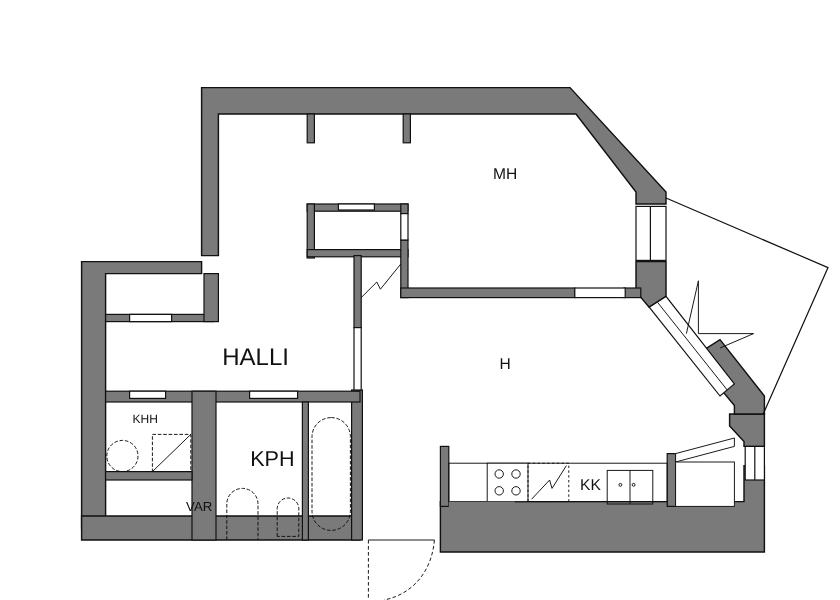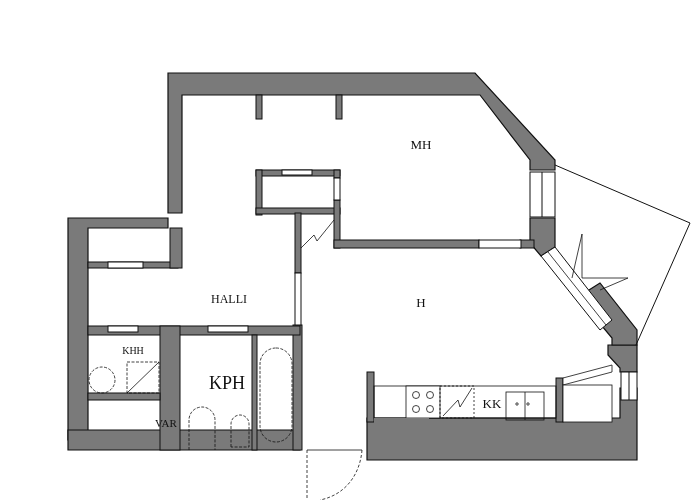--- a/index.html
+++ b/index.html
@@ -1,18 +1,18 @@
 <!DOCTYPE html>
 <html><head>
 <meta charset="utf-8">
 <style>
   html, body { margin:0; padding:0; background:#ffffff; }
   body { width:700px; height:500px; position:relative; overflow:hidden; font-family:"Liberation Sans", sans-serif; }
   svg { position:absolute; left:0; top:0; }
-  .lbl { position:absolute; font-family:Liberation Serif, serif; color:#111; transform:translate(-50%,-50%); white-space:nowrap; }
+  .lbl { position:absolute; font-family:Liberation Sans, sans-serif; color:#111; transform:translate(-50%,-50%); white-space:nowrap; }
 </style>
 </head>
 <body>
 
 <svg width="700" height="500" viewBox="0 0 700 500">
 
   <g fill="#7a7a7a" stroke="#111" stroke-width="1.2">
 
     <path d="M168,73 L475,73 L555,160 L555,170 L530,170 L530,160 L480,95 L182,95 L182,213 L168,213 Z"></path>
     <path d="M68,218 L168,218 L168,228 L88,228 L88,440 L68,440 Z"></path>
@@ -96,17 +96,17 @@
   </g>
 
   <path d="M307,450 L307,500 M362,450 C360,475 345,495 320,500" fill="none" stroke="#111" stroke-width="0.8" stroke-dasharray="3,2"></path>
   <line x1="307" y1="450" x2="362" y2="450" stroke="#111" stroke-width="0.8"></line>
 
   <polyline points="301,248 314,235 317,241 334,220" fill="none" stroke="#111" stroke-width="0.8"></polyline>
 </svg>
 
 <div class="lbl" style="left:421px;top:145px;font-size:13px;">MH</div>
 <div class="lbl" style="left:421px;top:303px;font-size:13px;">H</div>
-<div class="lbl" style="left:229px;top:299px;font-size:12px;">HALLI</div>
-<div class="lbl" style="left:121px;top:350px;font-size:10px;margin-left:12px;">KHH</div>
+<div class="lbl" style="left:213px;top:299px;font-size:20px;">HALLI</div>
+<div class="lbl" style="left:121px;top:350px;font-size:10px;">KHH</div>
 <div class="lbl" style="left:227px;top:383px;font-size:18px;">KPH</div>
 <div class="lbl" style="left:121px;top:423px;font-size:11px;margin-left:45px;">VAR</div>
 <div class="lbl" style="left:492px;top:404px;font-size:13px;text-align:center;">KK</div>
 
 </body></html>

